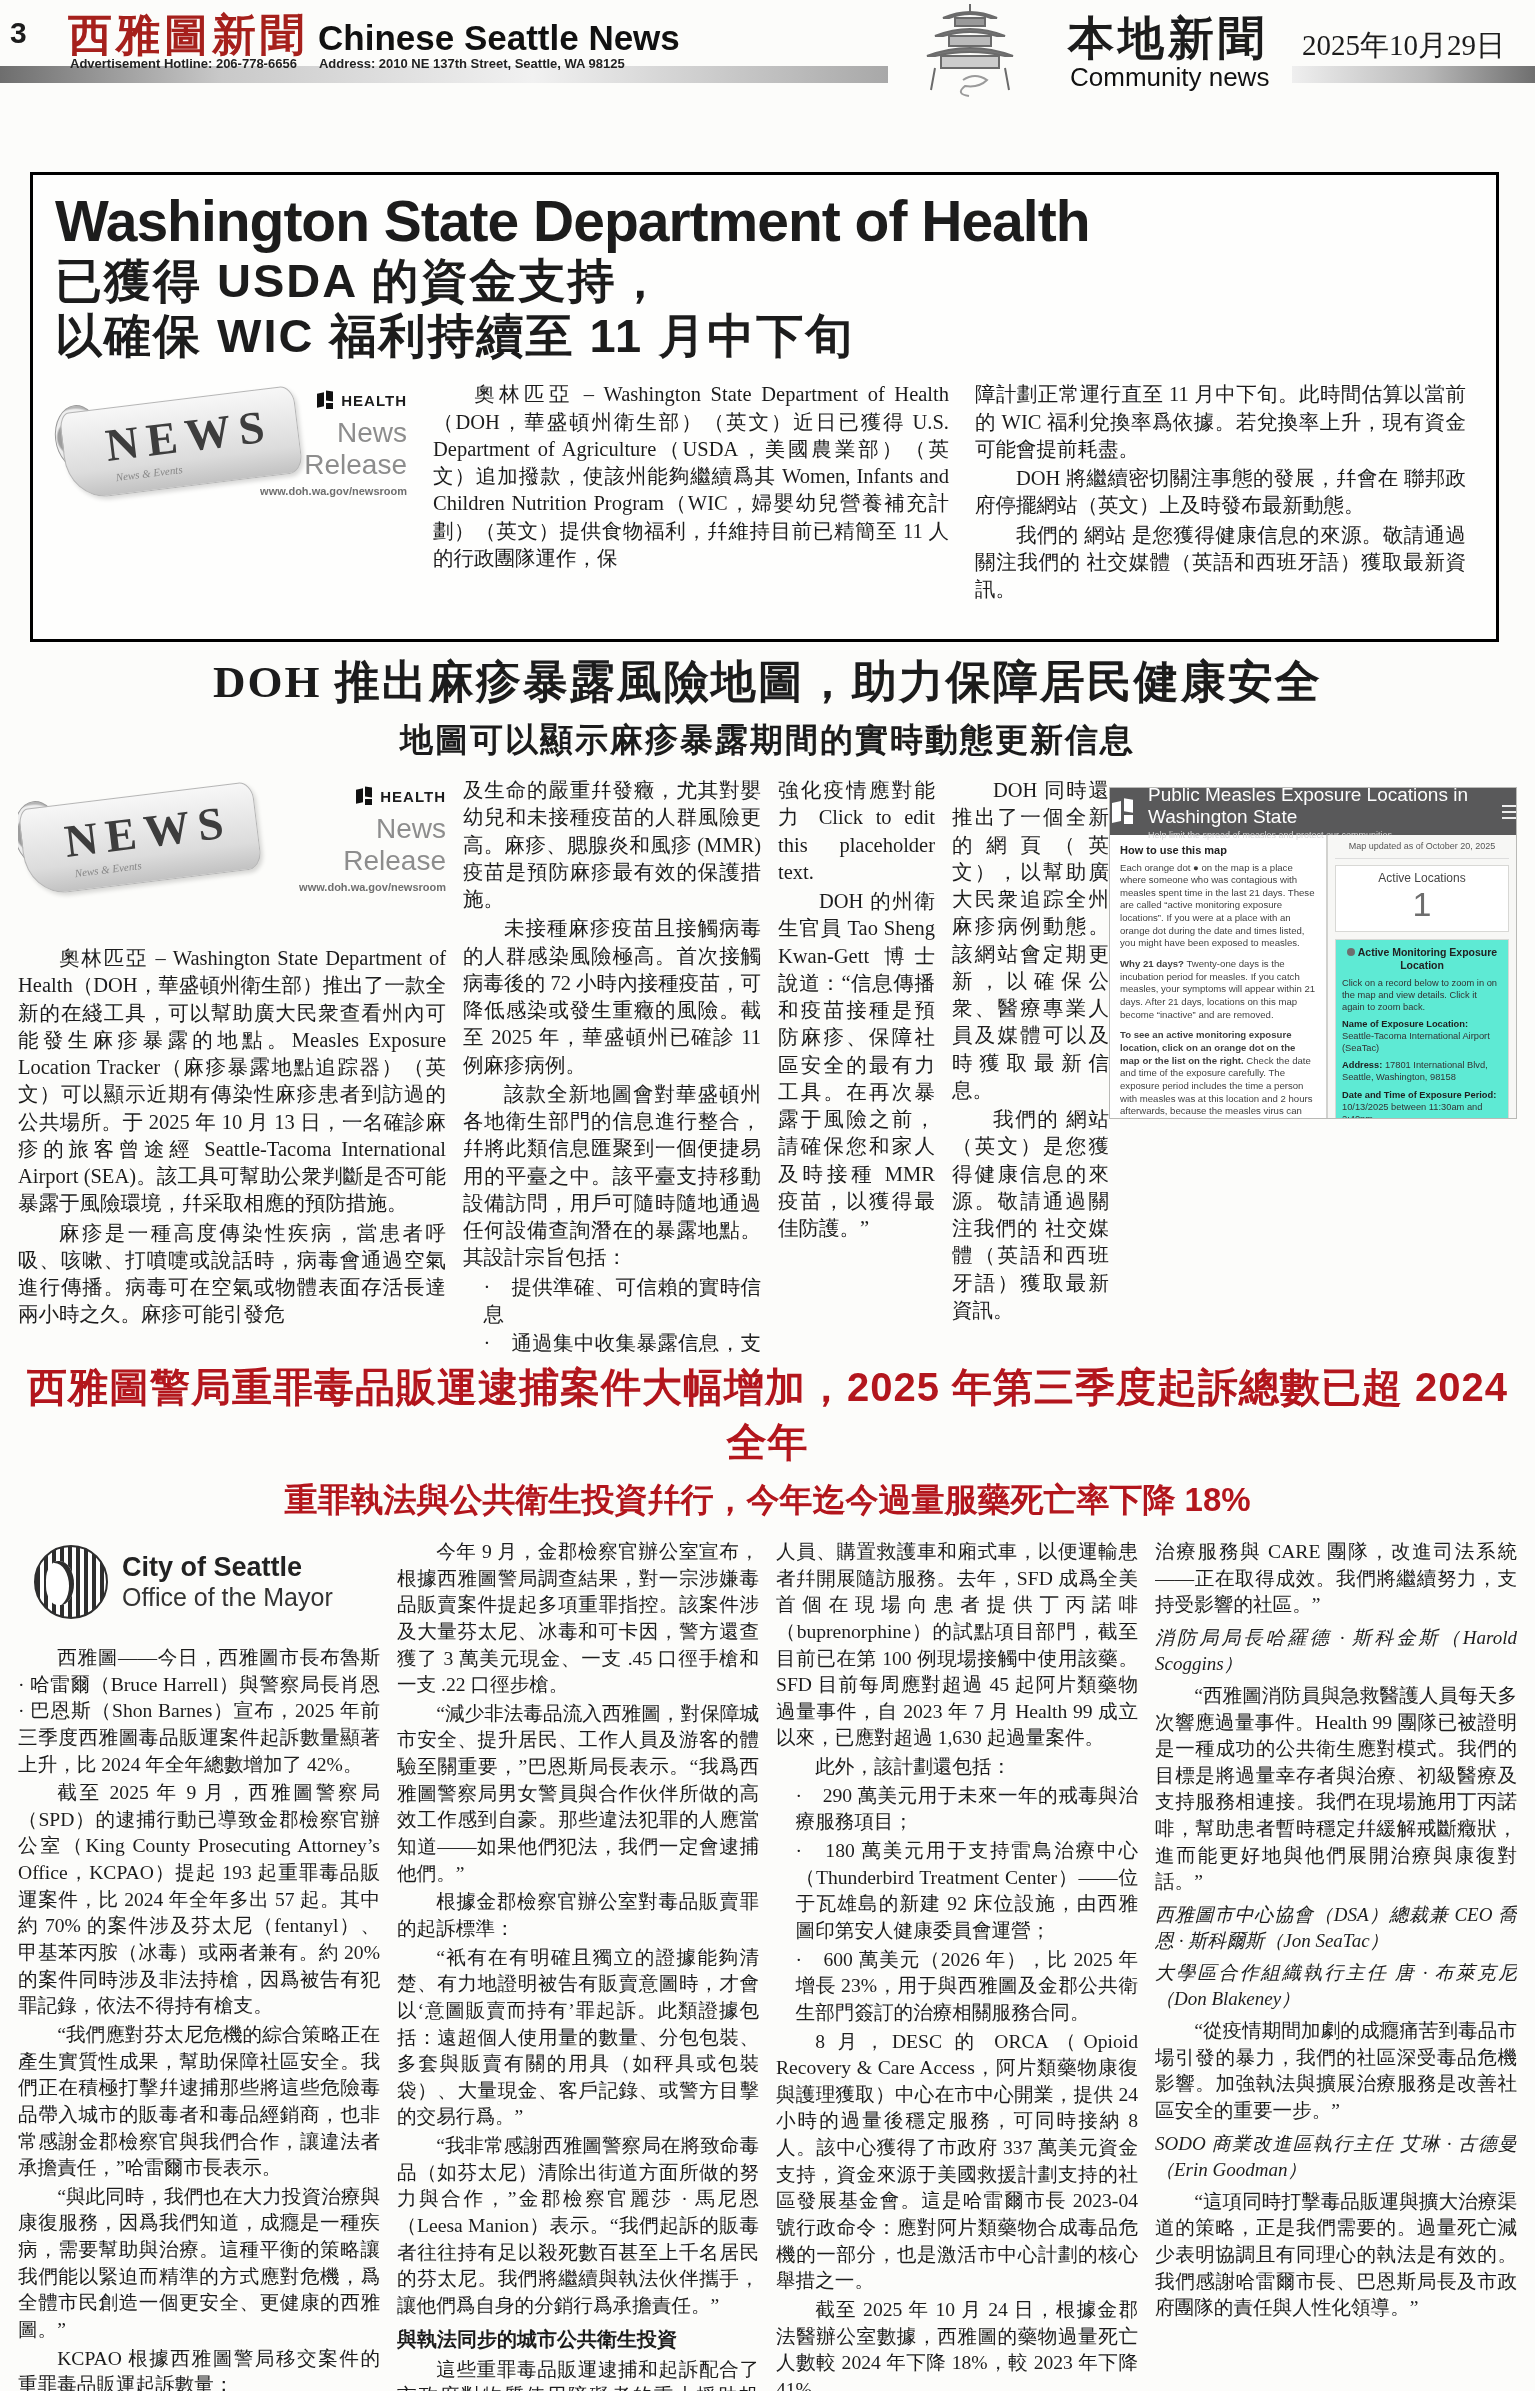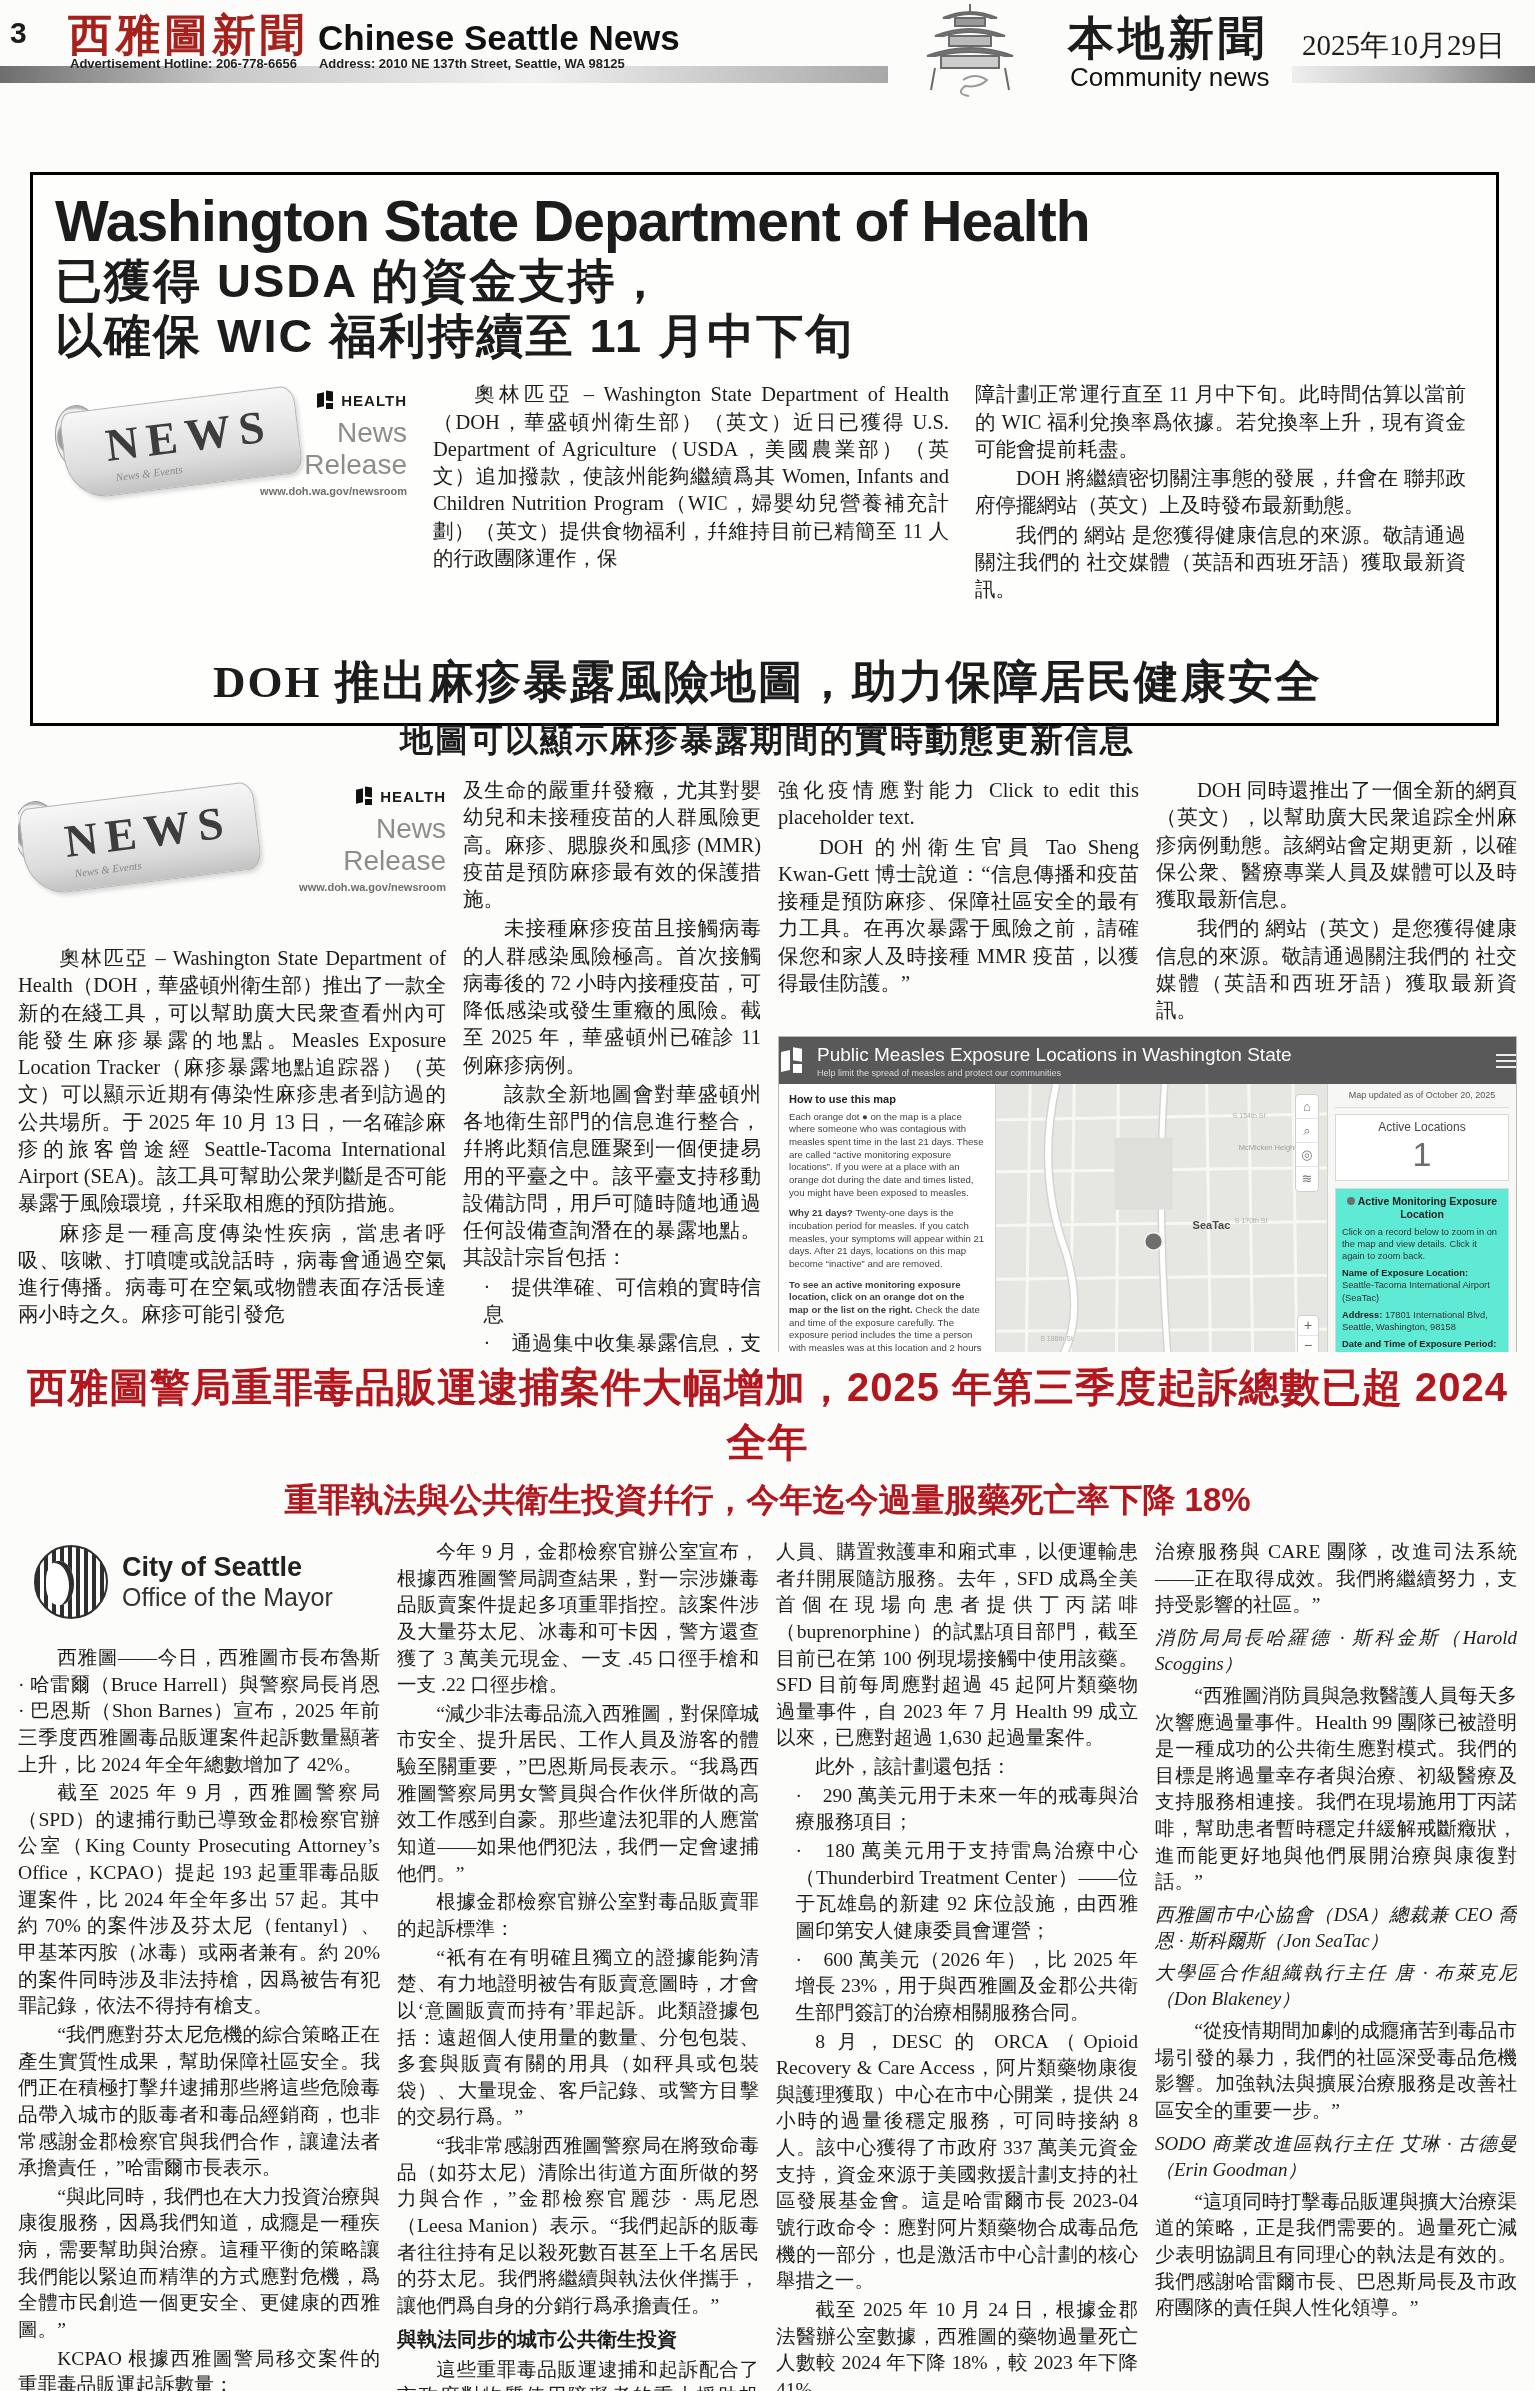--- a/index.html
+++ b/index.html
@@ -19,21 +19,21 @@
          background:linear-gradient(90deg,#6e6e6e,#c9c9c9 25%,#f1f1f1 60%,#a8a8a8);
          background-blend-mode:multiply; }
   .bar.l { left:0; width:888px; }
   .bar.r { left:1292px; width:243px; background:linear-gradient(90deg,#efefef,#b9b9b9 55%,#6f6f6f); }
   .pagoda { position:absolute; left:905px; top:2px; }
   .section-cn { position:absolute; left:1068px; top:8px; font:bold 46px "Liberation Sans",sans-serif; letter-spacing:4px; }
   .section-en { position:absolute; left:1070px; top:62px; font:26px "Liberation Sans",sans-serif; color:#111; }
   .hdr-date { position:absolute; left:1302px; top:26px; font:29px "Liberation Serif",serif; }
 
   
-  .a1 { position:absolute; left:30px; top:172px; width:1469px; height:554px;
+  .a1 { position:absolute; left:30px; top:172px; width:1469px; height:470px;
         border:3px solid #000; background:#fefefd; overflow:hidden; }
   .a1-titles { padding:16px 0 4px 22px; }
   .a1-ten { font:bold 57px/1.08 "Liberation Sans",sans-serif; letter-spacing:-1px; }
   .a1-tcn { font:bold 47px/1.18 "Liberation Sans",sans-serif; letter-spacing:2px; }
   .a1-body { display:flex; gap:26px; padding:14px 30px 0 26px; }
   .col-img { width:348px; flex:none; }
   .a1-c1 { width:516px; flex:none; }
   .a1-c2 { flex:1; }
 
   .p { font-size:20.5px; line-height:1.33; text-align:justify; margin-bottom:2px; }
@@ -61,21 +61,21 @@
   .nr-release { font:28px "Liberation Sans",sans-serif; color:#8d8d8d; margin-top:8px; }
   .nr-url { font:bold 11px "Liberation Sans",sans-serif; color:#6f6f6f; margin-top:4px; }
 
   
   .a2 { position:absolute; left:18px; top:652px; width:1499px; height:700px; overflow:hidden; }
   .a2-title { text-align:center; font:bold 45px "Liberation Serif",serif; letter-spacing:2px; }
   .a2-sub { text-align:center; font:bold 33px "Liberation Serif",serif; letter-spacing:2px; margin-top:6px; }
   .a2-body { display:flex; gap:17px; margin-top:14px; }
   .a2-c1 { width:428px; flex:none; }
   .a2-c2 { width:298px; flex:none; }
-  .a2-c34 { flex:1; display:flex; flex-direction:column; }
+  .a2-c34 { flex:1; display:flex; flex-direction:row; }
   .a2-c34-row { display:flex; gap:17px; }
   .a2-c3, .a2-c4 { flex:1; }
 
   
   .mapw { margin-top:10px; border:1px solid #b9b9b6; height:332px; background:#fff;
           font-family:"Liberation Sans",sans-serif; }
   .map-hd { height:47px; background:#59595a; color:#fff; display:flex; align-items:center; padding:0 0; gap:10px; }
   .map-hd-logo { width:28px; height:26px; position:relative; flex:none; }
   .map-hd-logo i { position:absolute; background:#fff; }
   .map-hd-logo i:nth-child(1){ left:2px; top:3px; width:9px; height:20px; transform:skewY(-12deg); }

